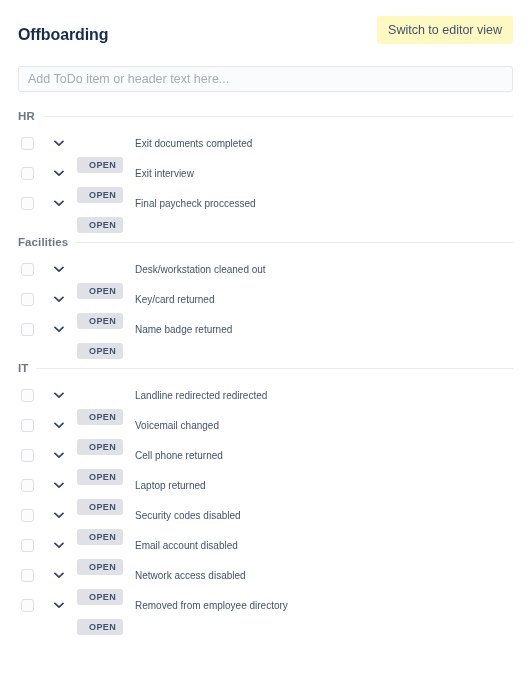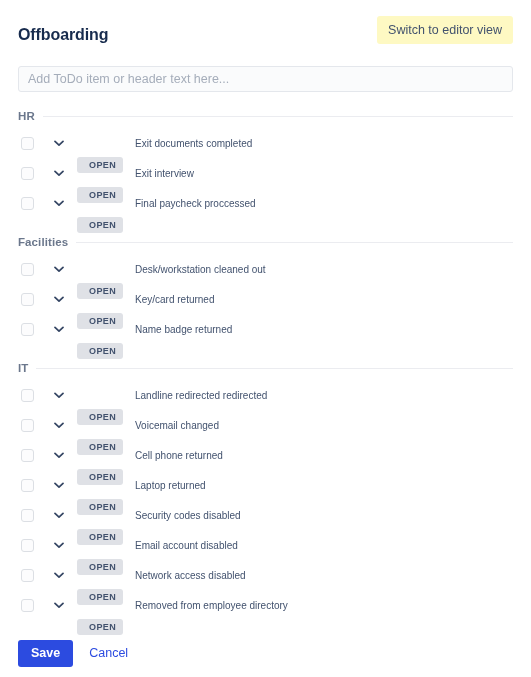--- a/index.html
+++ b/index.html
@@ -341,18 +341,14 @@
             <svg width="10" height="7" viewBox="0 0 10 7" aria-hidden="true">
               <path d="M1 1.4 L5 5.2 L9 1.4" fill="none" stroke="#344563" stroke-width="1.7" stroke-linecap="round" stroke-linejoin="round"></path>
             </svg>
           </span>
           <span class="row-badge">OPEN</span>
           <span class="row-label">Removed from employee directory</span>
         </div>
       </div>
     </div>
 
-  <div class="footer">
-    <button class="save-btn">Save</button>
-    <a class="cancel-link">Cancel</a>
-  </div>
 
 </div>
 
 </body></html>

